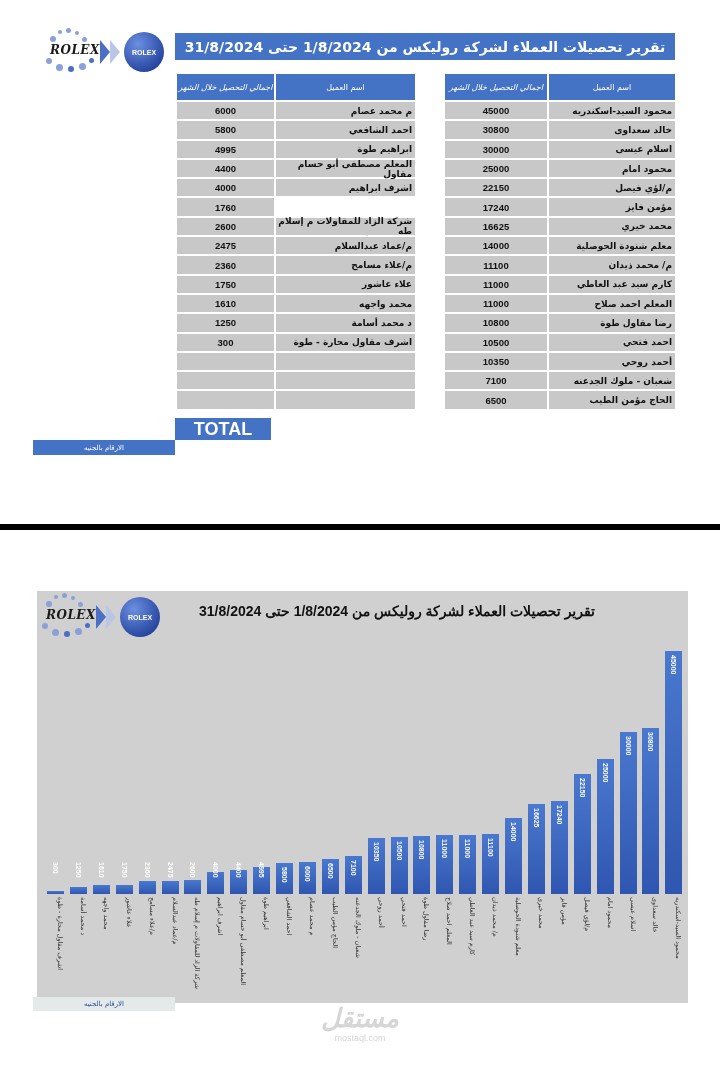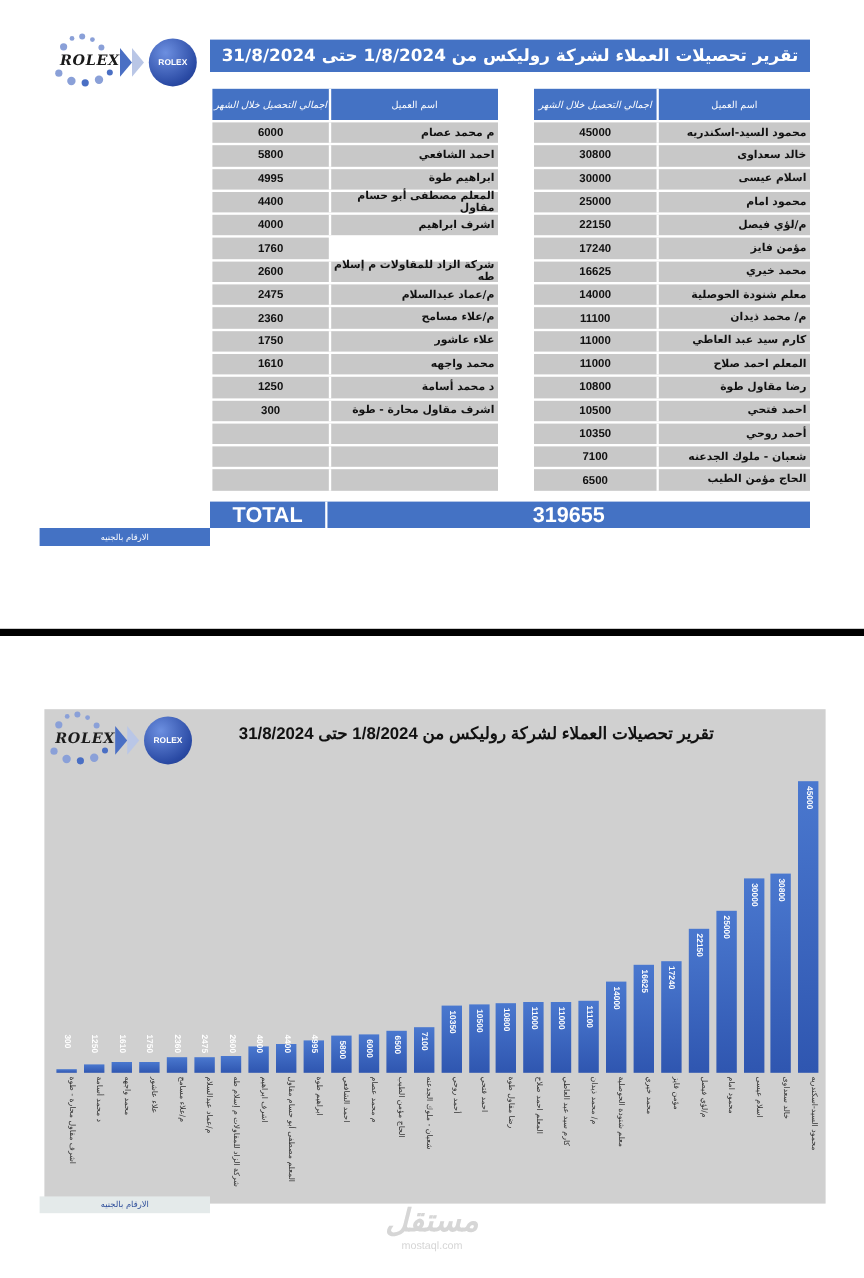--- a/index.html
+++ b/index.html
@@ -221,21 +221,20 @@
       </div>
       <div class="row">
         <div class="name" style="width: 141px;"></div>
         <div class="val" style="width: 97px;"></div>
       </div>
     </div>
 </div>
 
 <div class="total-bar">
   <div class="lbl">TOTAL</div>
-  <div class="num">319655</div>
 </div>
 
 <div class="currency-top">الارقام بالجنيه</div>
 
 <div class="divider"></div>
 
 <div class="chart-panel">
   <div class="logo chart-logo">
     <div class="dots">
       <span class="dot" style="left:14px;top:2px;width:4px;height:4px;"></span>

